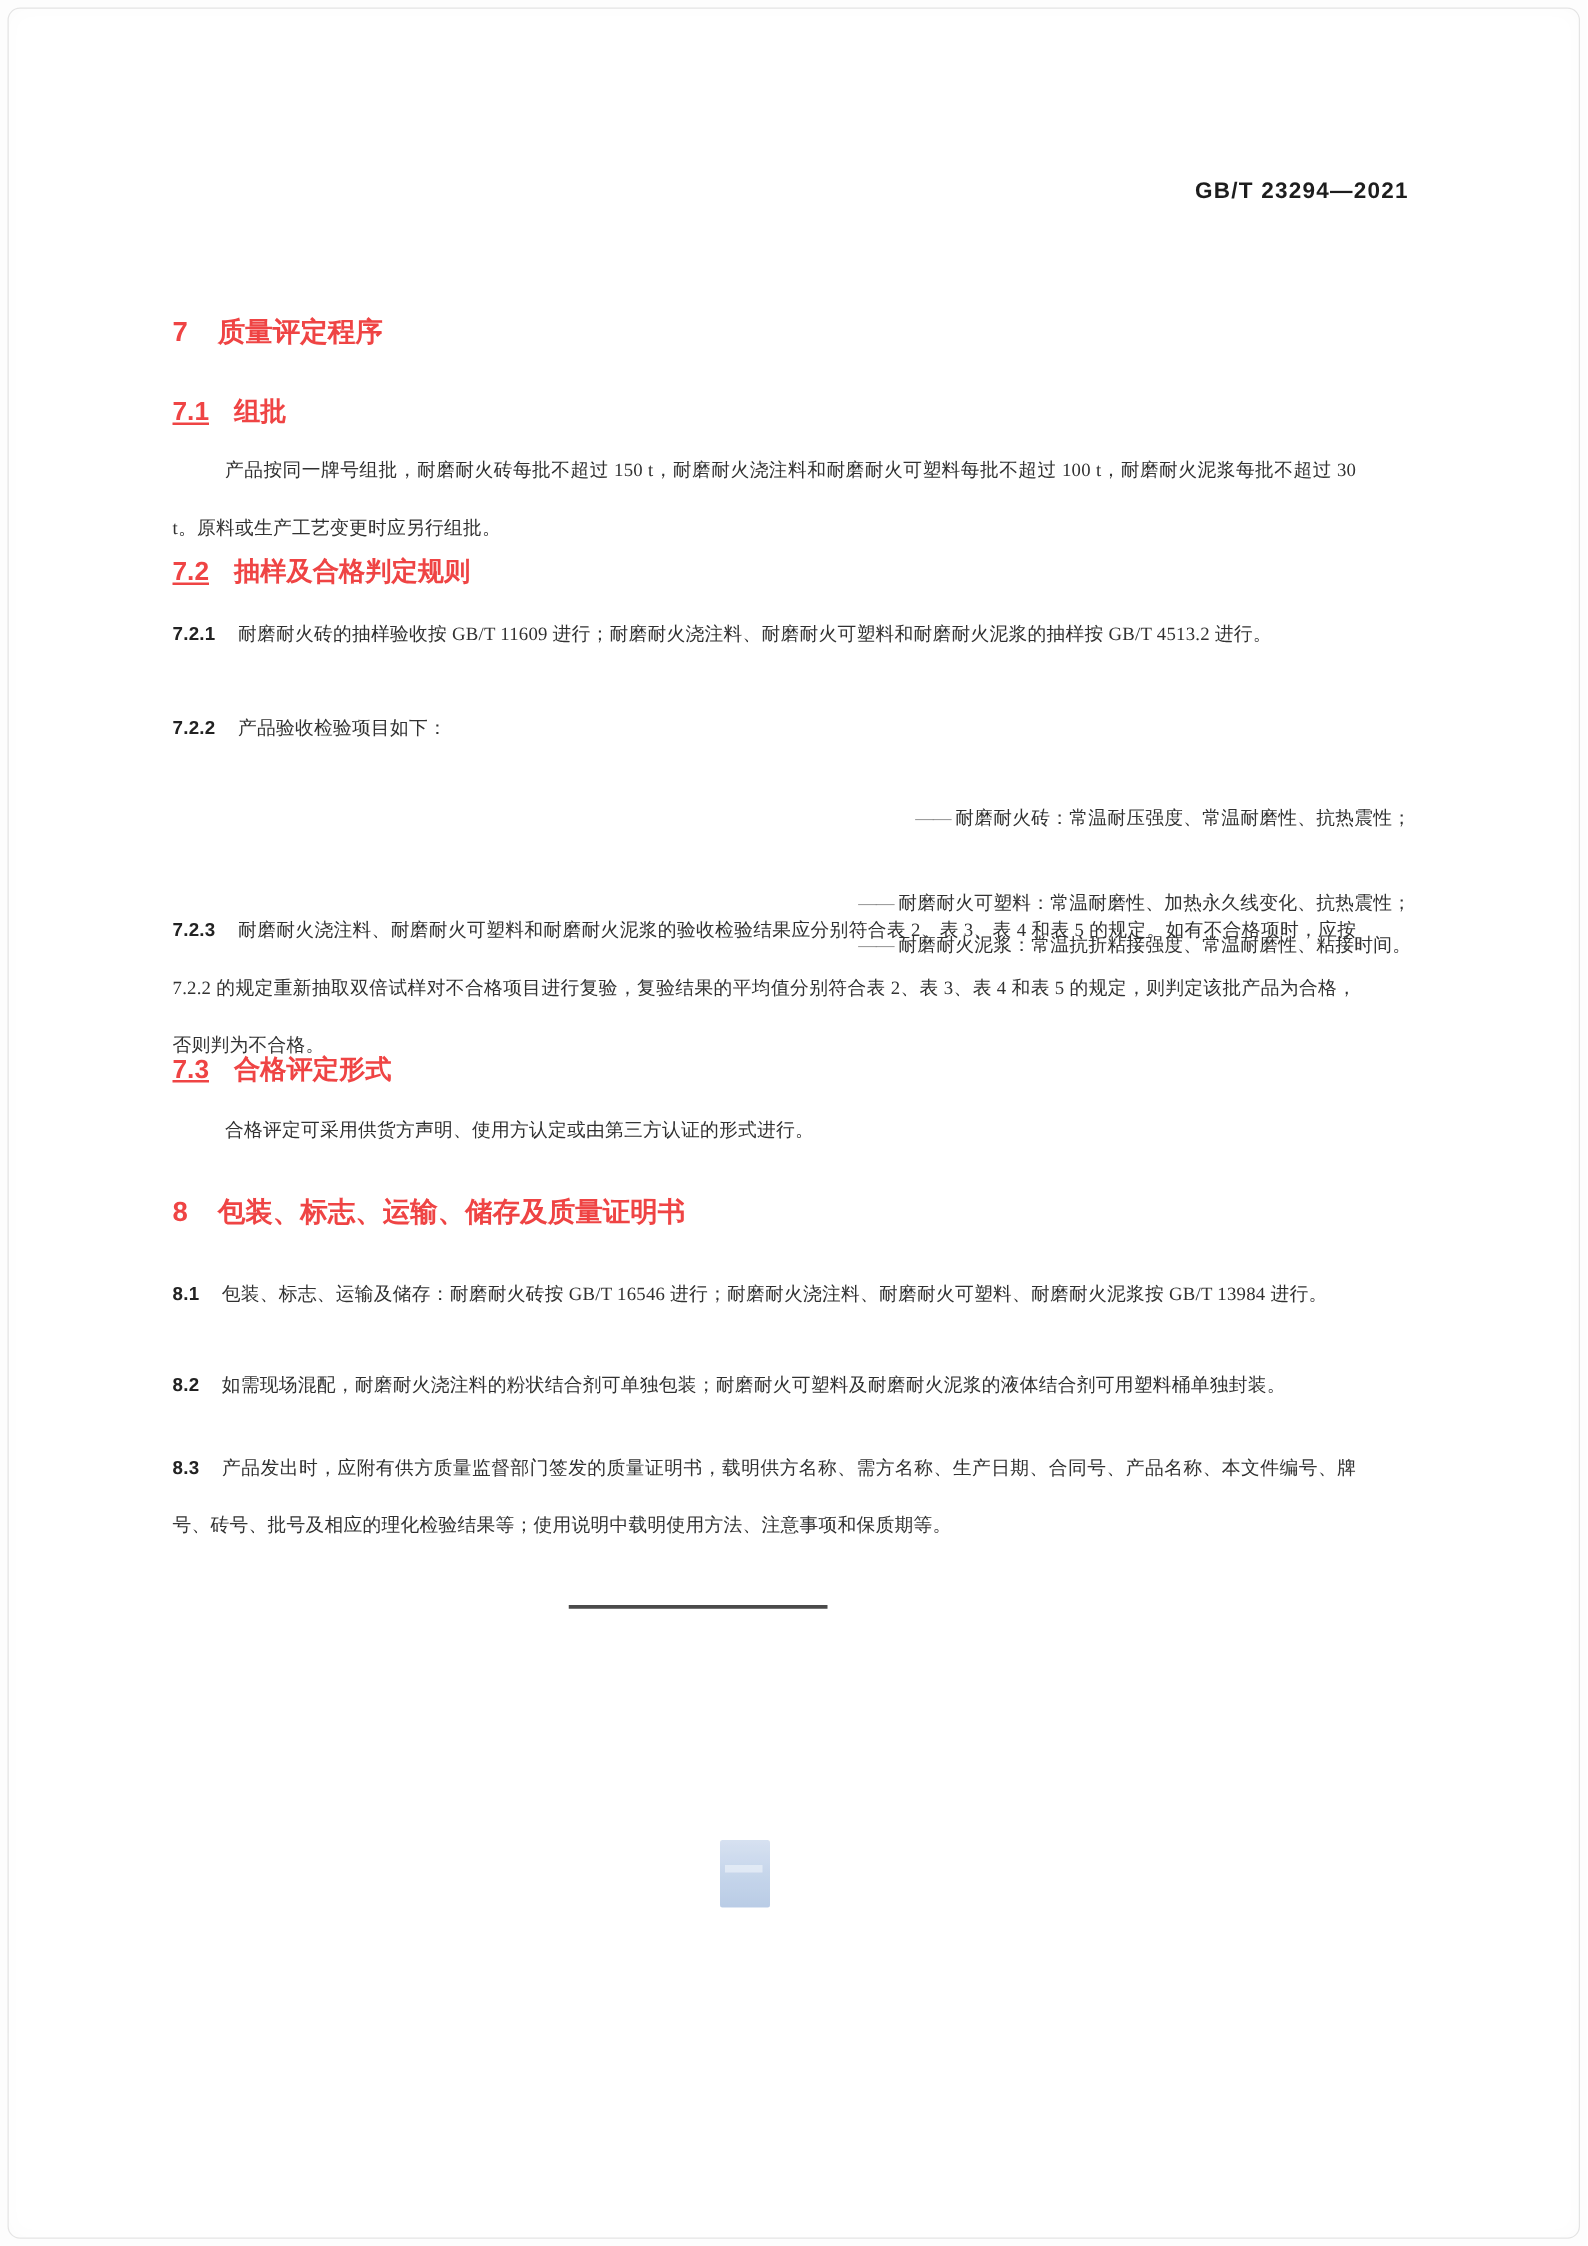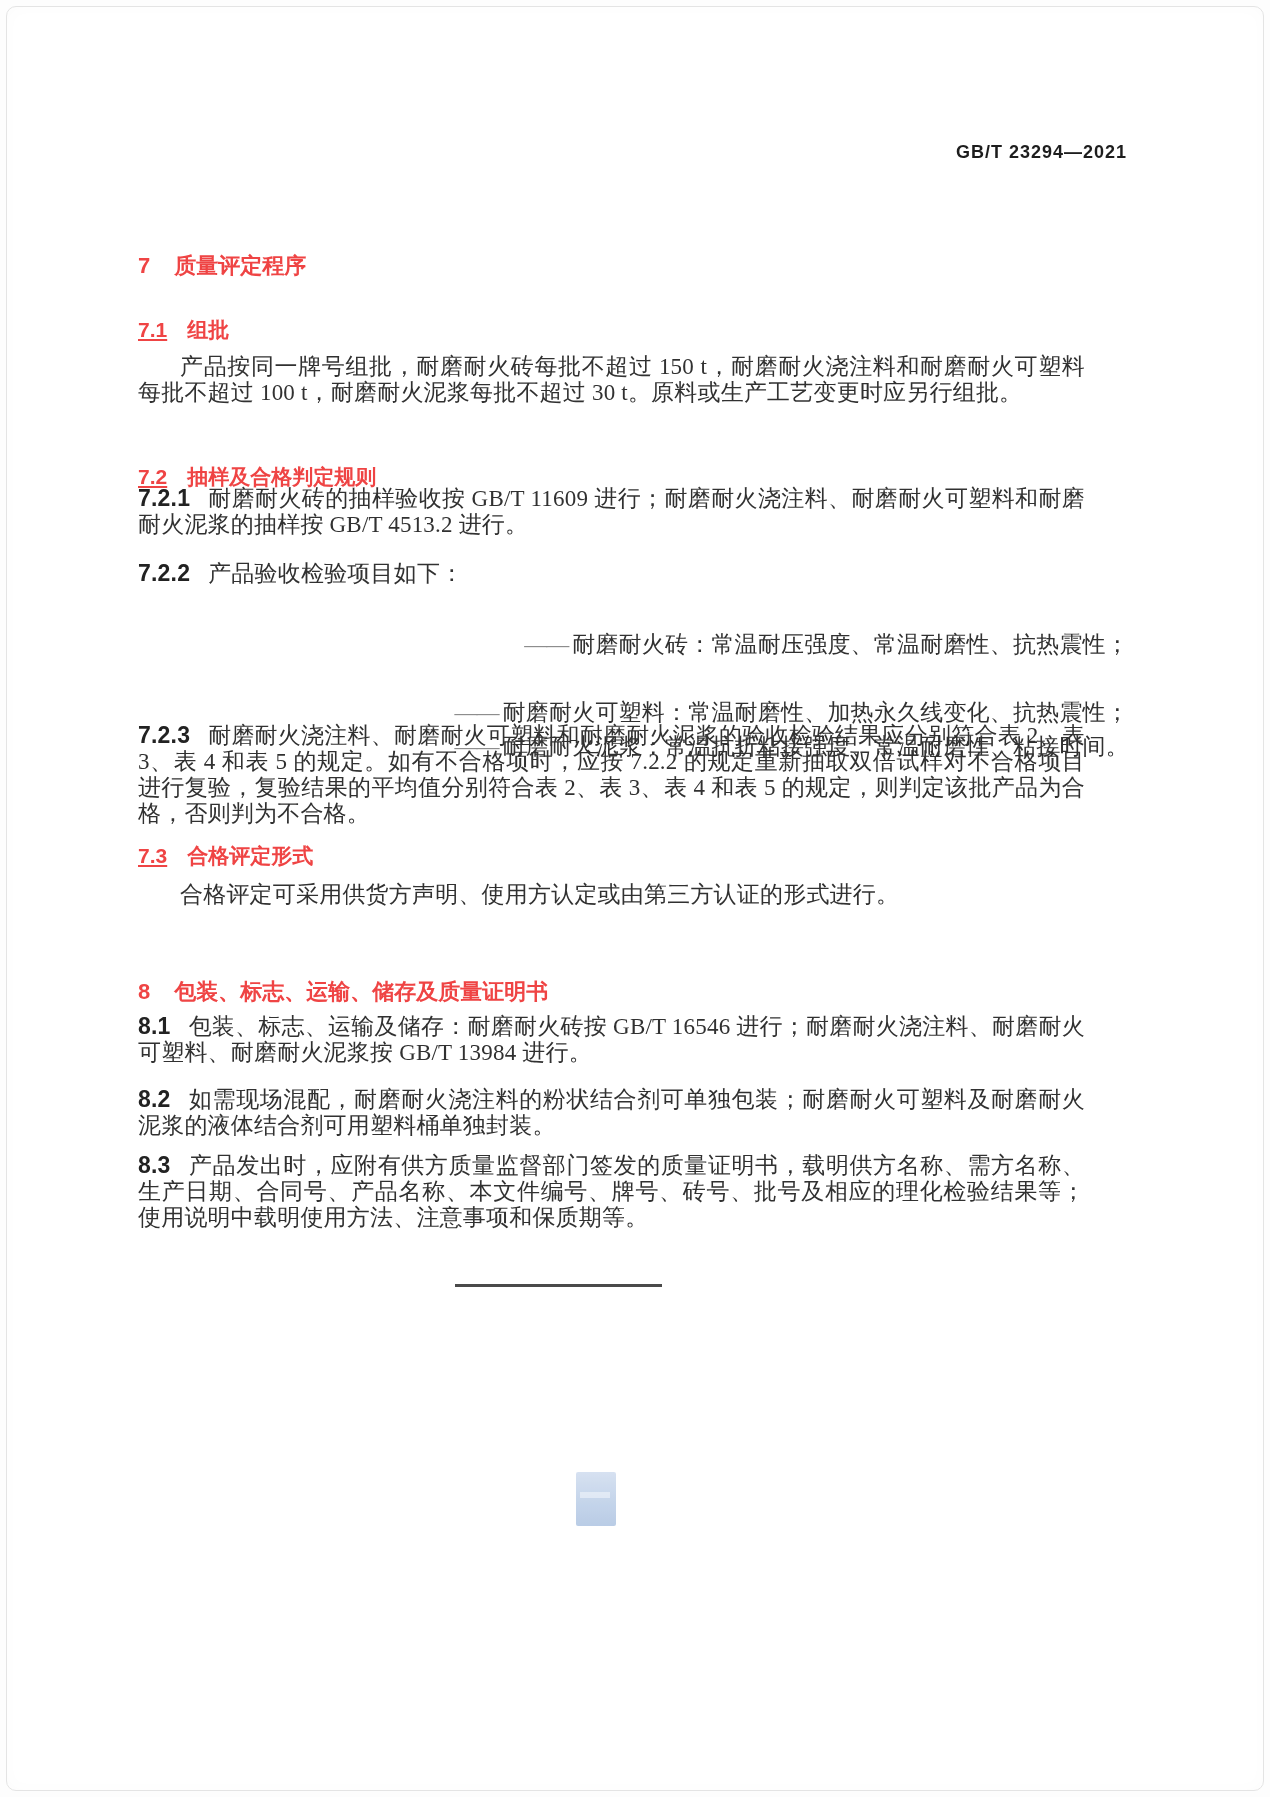--- a/index.html
+++ b/index.html
@@ -25,21 +25,21 @@
   }
   .h1,.h2{
     font-family:"Liberation Sans","DejaVu Sans",sans-serif;
     font-weight:bold;color:#ef4444;line-height:30px;
   }
   .h1{font-size:22px;}
   .h2{font-size:21px;}
   .hnum{margin-right:24px;}
   .h2 .hnum{margin-right:20px;text-decoration:underline;}
   .body{
-    font-size:23px;line-height:26px;text-align:justify;
+    font-size:15px;line-height:46px;text-align:justify;
     color:#313131;letter-spacing:0.2px;
   }
   .indent{text-indent:42px;}
   .cnum{
     font-family:"Liberation Sans","DejaVu Sans",sans-serif;
     font-weight:bold;color:#222;margin-right:18px;
   }
   .li{padding-left:44px;text-align:right;margin-top:37px;}
   .dash{color:#8d8d8d;margin-right:4px;letter-spacing:-1px;}
   .end-divider{
@@ -67,21 +67,21 @@
   <div class="abs h1" style="top:251px">
     <span class="hnum">7</span><span>质量评定程序</span>
   </div>
 
   <div class="abs h2" style="top:315px">
     <span class="hnum">7.1</span><span>组批</span>
   </div>
 
   <p class="abs body indent" style="top:354px">产品按同一牌号组批，耐磨耐火砖每批不超过 150 t，耐磨耐火浇注料和耐磨耐火可塑料每批不超过 100 t，耐磨耐火泥浆每批不超过 30 t。原料或生产工艺变更时应另行组批。</p>
 
-  <div class="abs h2" style="top:462px">
+  <div class="abs h2" style="top:443px">
     <span class="hnum">7.2</span><span>抽样及合格判定规则</span>
   </div>
 
   <p class="abs body" style="top:485px">
     <span class="cnum">7.2.1</span><span>耐磨耐火砖的抽样验收按 GB/T 11609 进行；耐磨耐火浇注料、耐磨耐火可塑料和耐磨耐火泥浆的抽样按 GB/T 4513.2 进行。</span>
   </p>
 
   <p class="abs body" style="top:560px">
     <span class="cnum">7.2.2</span><span>产品验收检验项目如下：</span>
   </p>
@@ -99,21 +99,21 @@
   <p class="abs body" style="top:722px">
     <span class="cnum">7.2.3</span><span>耐磨耐火浇注料、耐磨耐火可塑料和耐磨耐火泥浆的验收检验结果应分别符合表 2、表 3、表 4 和表 5 的规定。如有不合格项时，应按 7.2.2 的规定重新抽取双倍试样对不合格项目进行复验，复验结果的平均值分别符合表 2、表 3、表 4 和表 5 的规定，则判定该批产品为合格，否则判为不合格。</span>
   </p>
 
   <div class="abs h2" style="top:841px">
     <span class="hnum">7.3</span><span>合格评定形式</span>
   </div>
 
   <p class="abs body indent" style="top:882px">合格评定可采用供货方声明、使用方认定或由第三方认证的形式进行。</p>
 
-  <div class="abs h1" style="top:977px">
+  <div class="abs h1" style="top:955px">
     <span class="hnum">8</span><span>包装、标志、运输、储存及质量证明书</span>
   </div>
 
   <p class="abs body" style="top:1013px">
     <span class="cnum">8.1</span><span>包装、标志、运输及储存：耐磨耐火砖按 GB/T 16546 进行；耐磨耐火浇注料、耐磨耐火可塑料、耐磨耐火泥浆按 GB/T 13984 进行。</span>
   </p>
 
   <p class="abs body" style="top:1086px">
     <span class="cnum">8.2</span><span>如需现场混配，耐磨耐火浇注料的粉状结合剂可单独包装；耐磨耐火可塑料及耐磨耐火泥浆的液体结合剂可用塑料桶单独封装。</span>
   </p>

